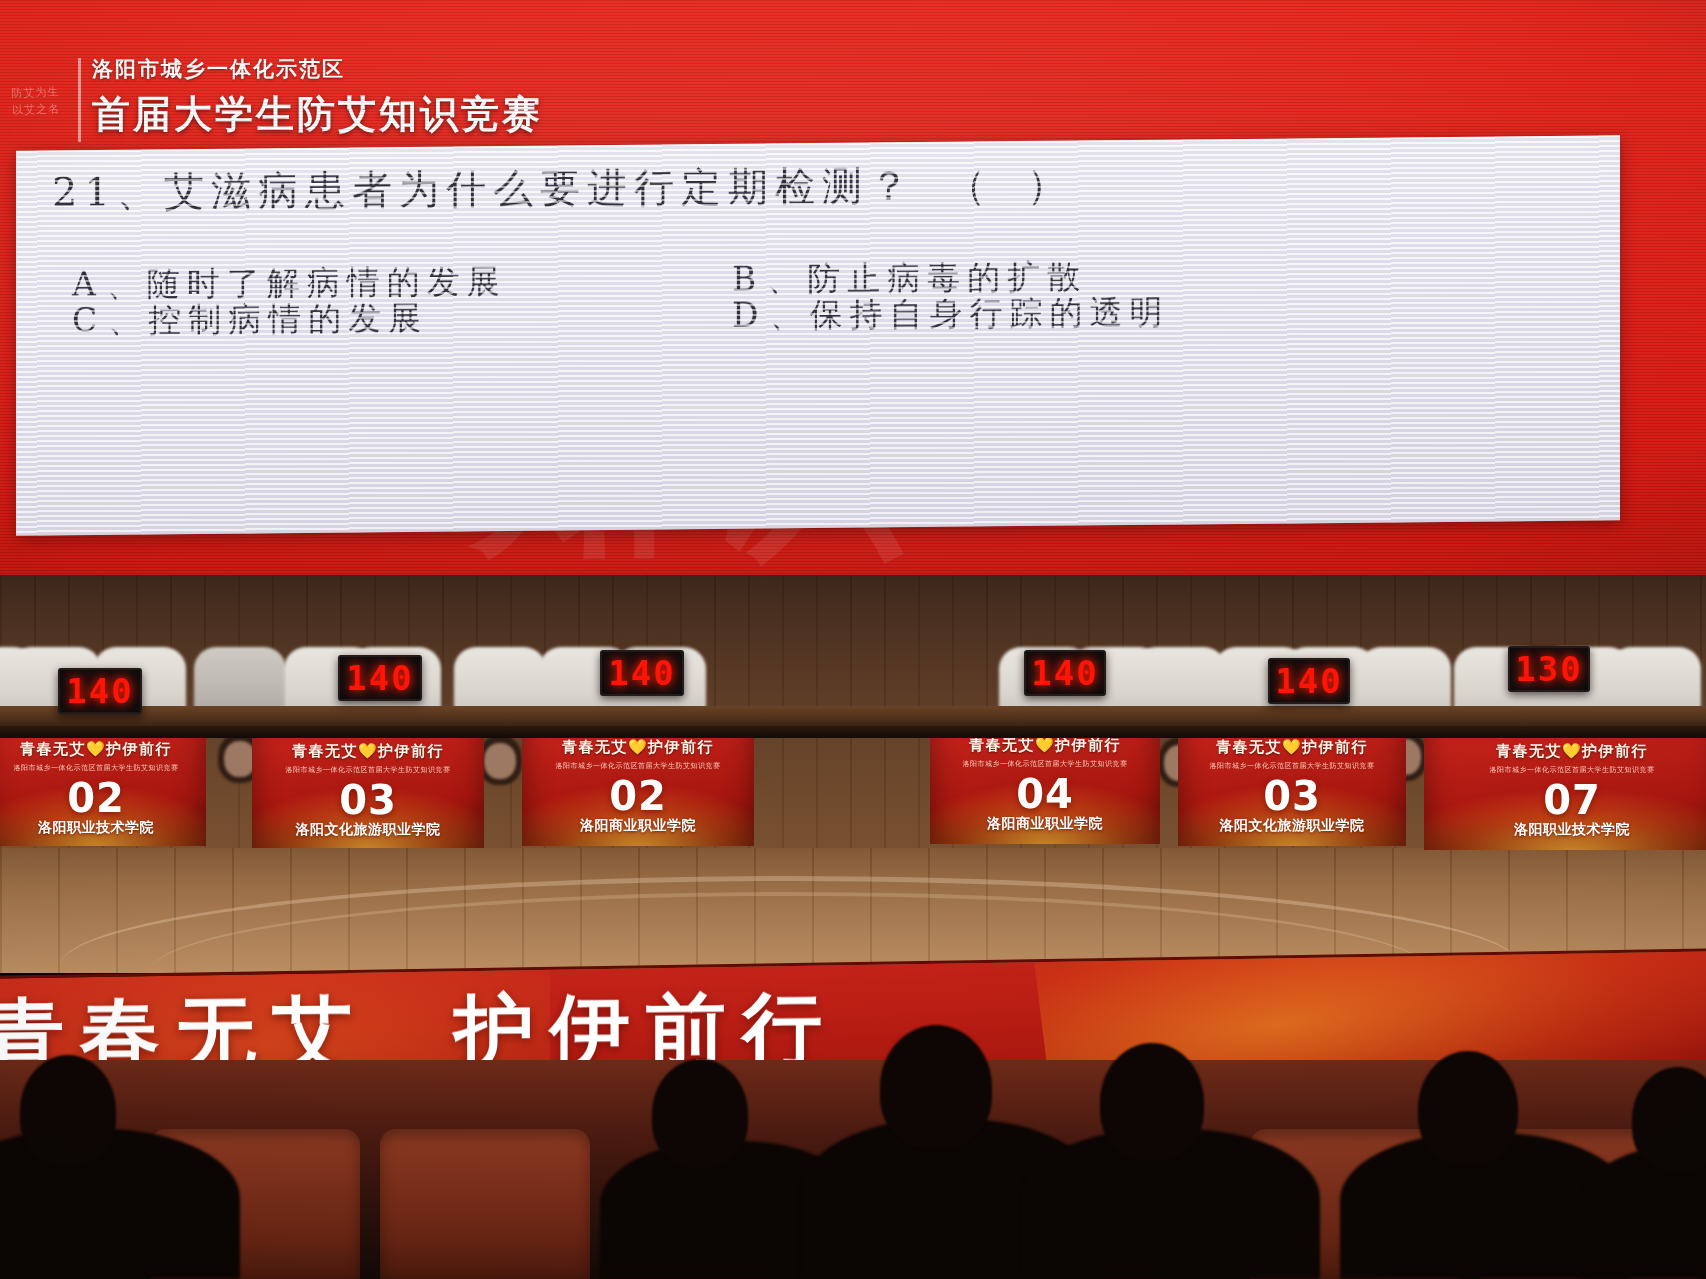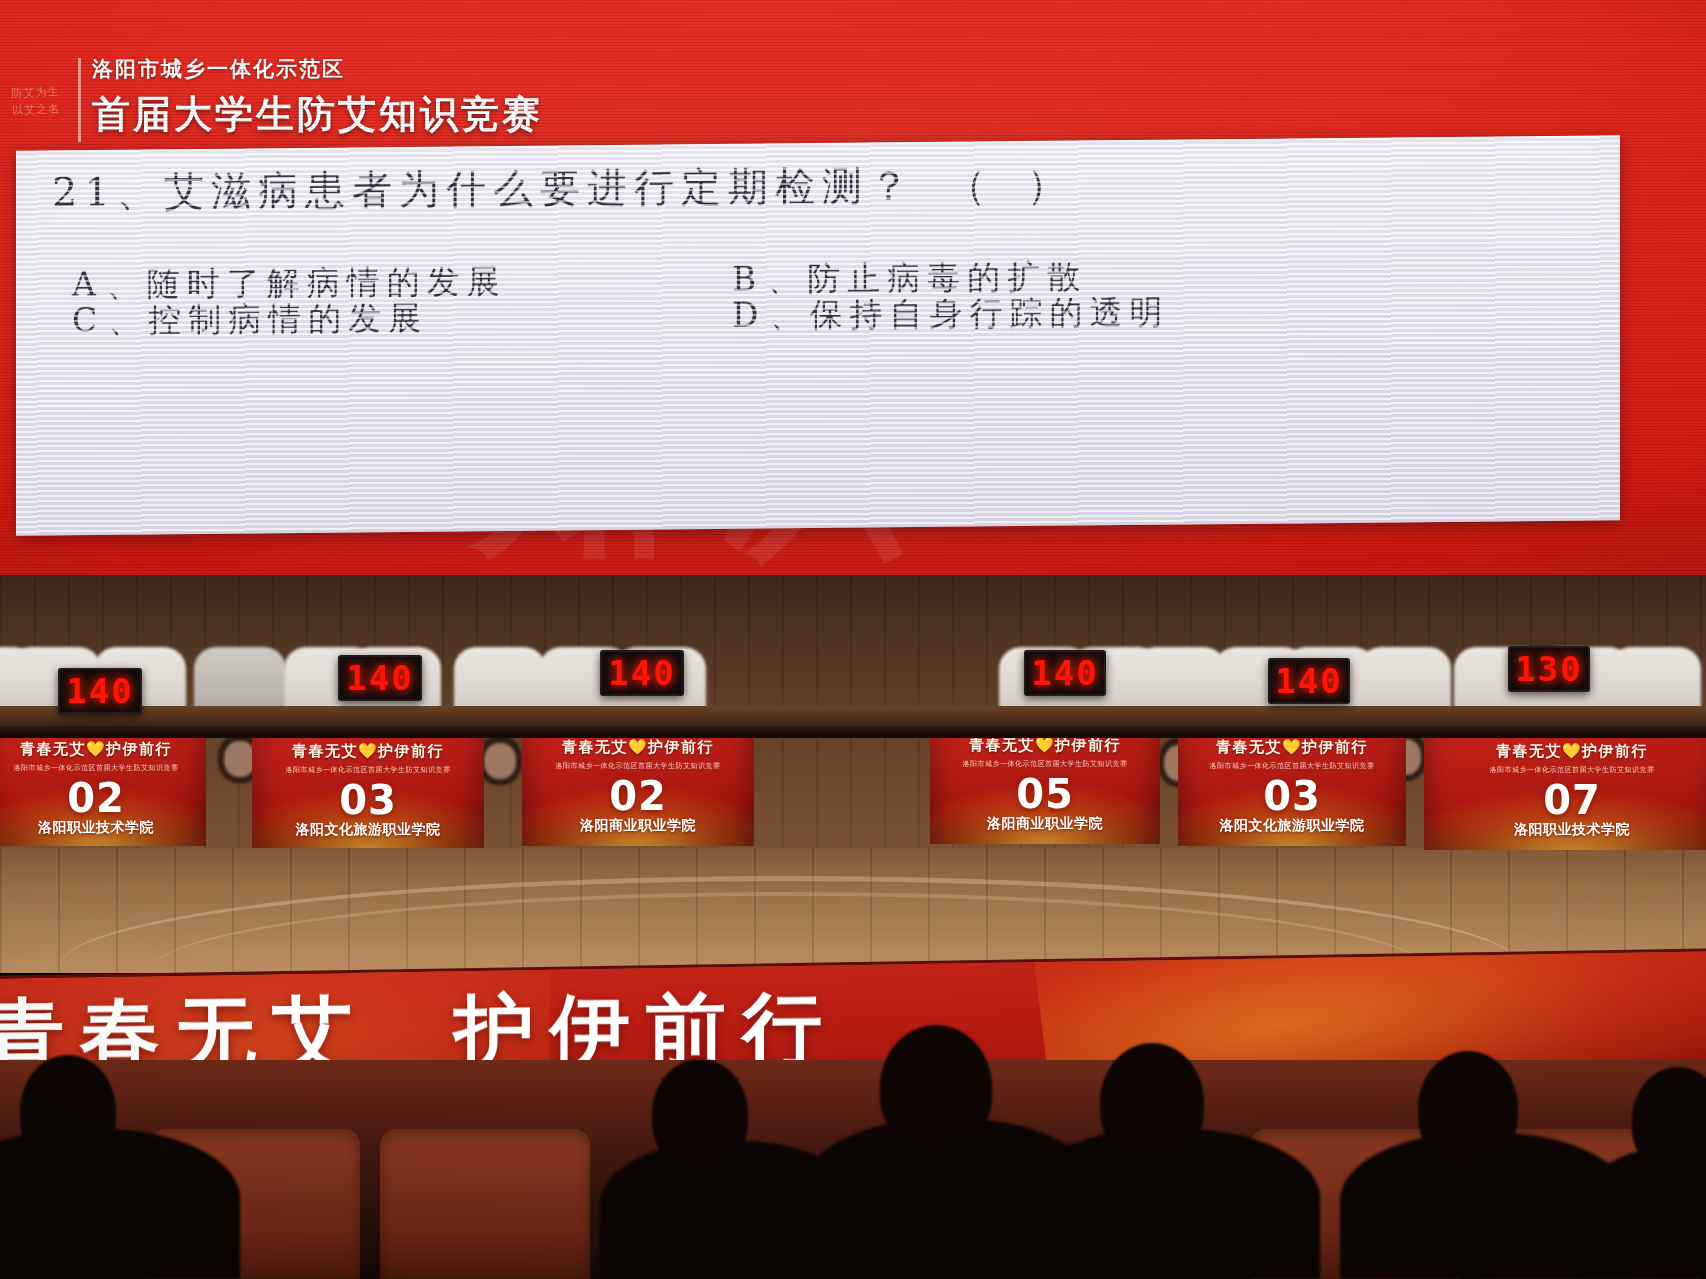--- a/index.html
+++ b/index.html
@@ -456,21 +456,21 @@
     <div class="pl-num">02</div>
     <div class="pl-school">洛阳商业职业学院</div>
   </div>
 
   <div class="placard" style="left:930px; top:724px; width:230px; height:120px;">
     <div class="glow"></div>
     <div class="pl-slogan">
       <span>青春无艾</span><span class="ribbon">💛</span><span>护伊前行</span>
     </div>
     <div class="pl-sub">洛阳市城乡一体化示范区首届大学生防艾知识竞赛</div>
-    <div class="pl-num">05</div>
+    <div class="pl-num">04</div>
     <div class="pl-school">洛阳商业职业学院</div>
   </div>
 
   <div class="placard" style="left:1178px;top:726px; width:228px; height:120px;">
     <div class="glow"></div>
     <div class="pl-slogan">
       <span>青春无艾</span><span class="ribbon">💛</span><span>护伊前行</span>
     </div>
     <div class="pl-sub">洛阳市城乡一体化示范区首届大学生防艾知识竞赛</div>
     <div class="pl-num">03</div>

